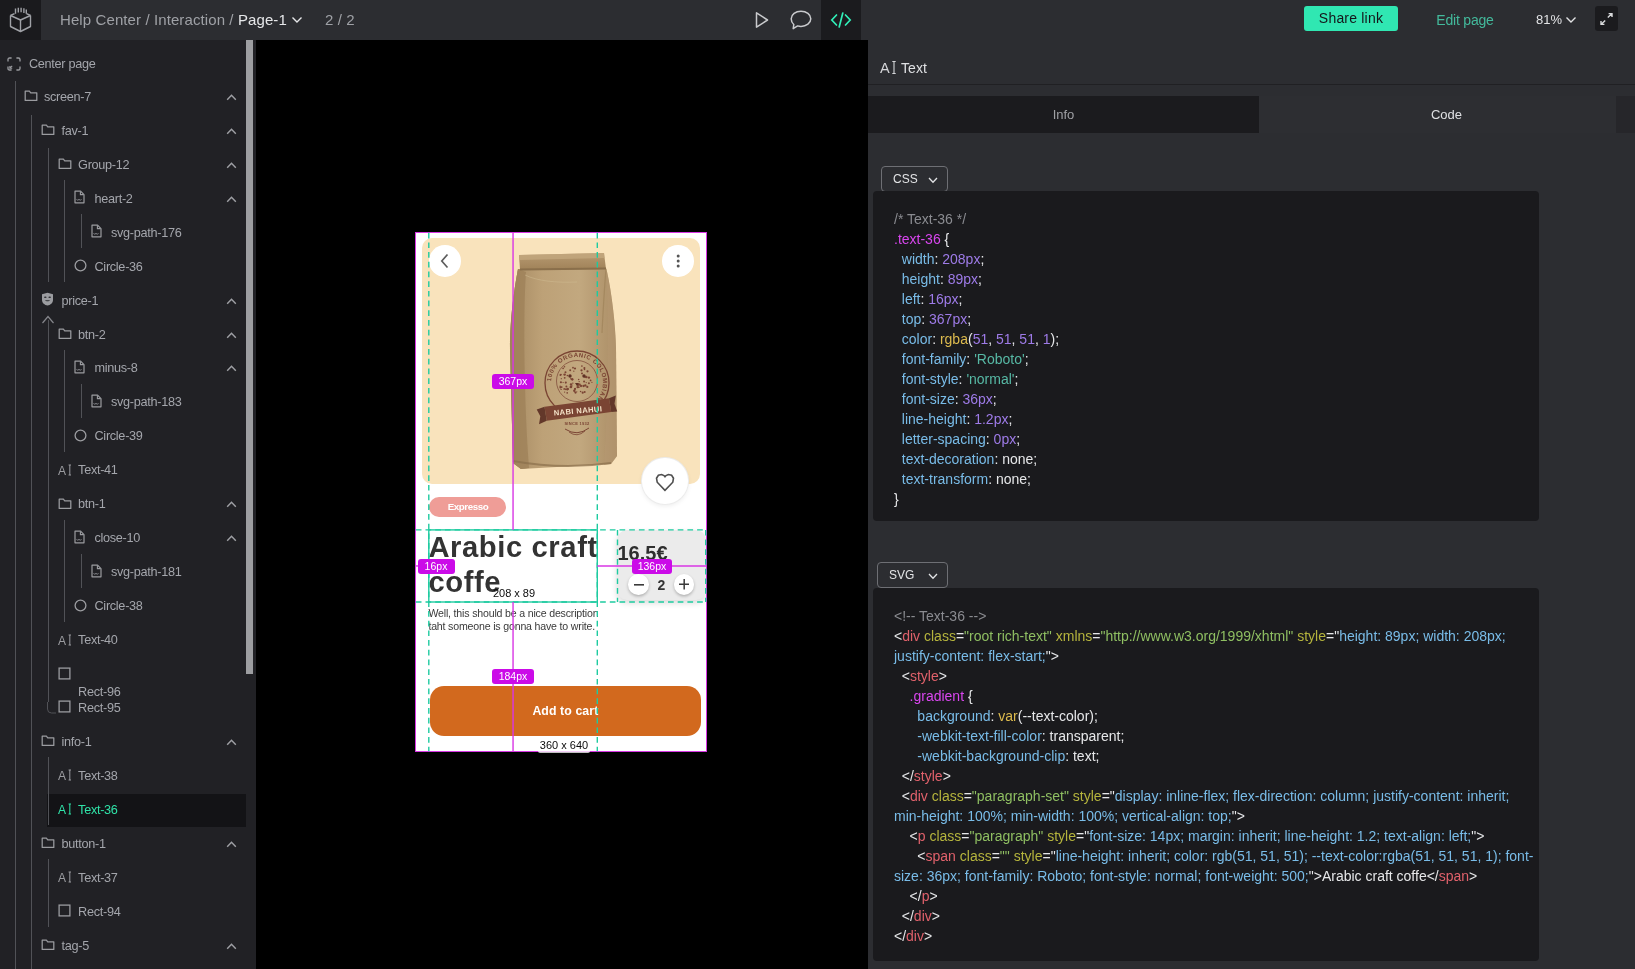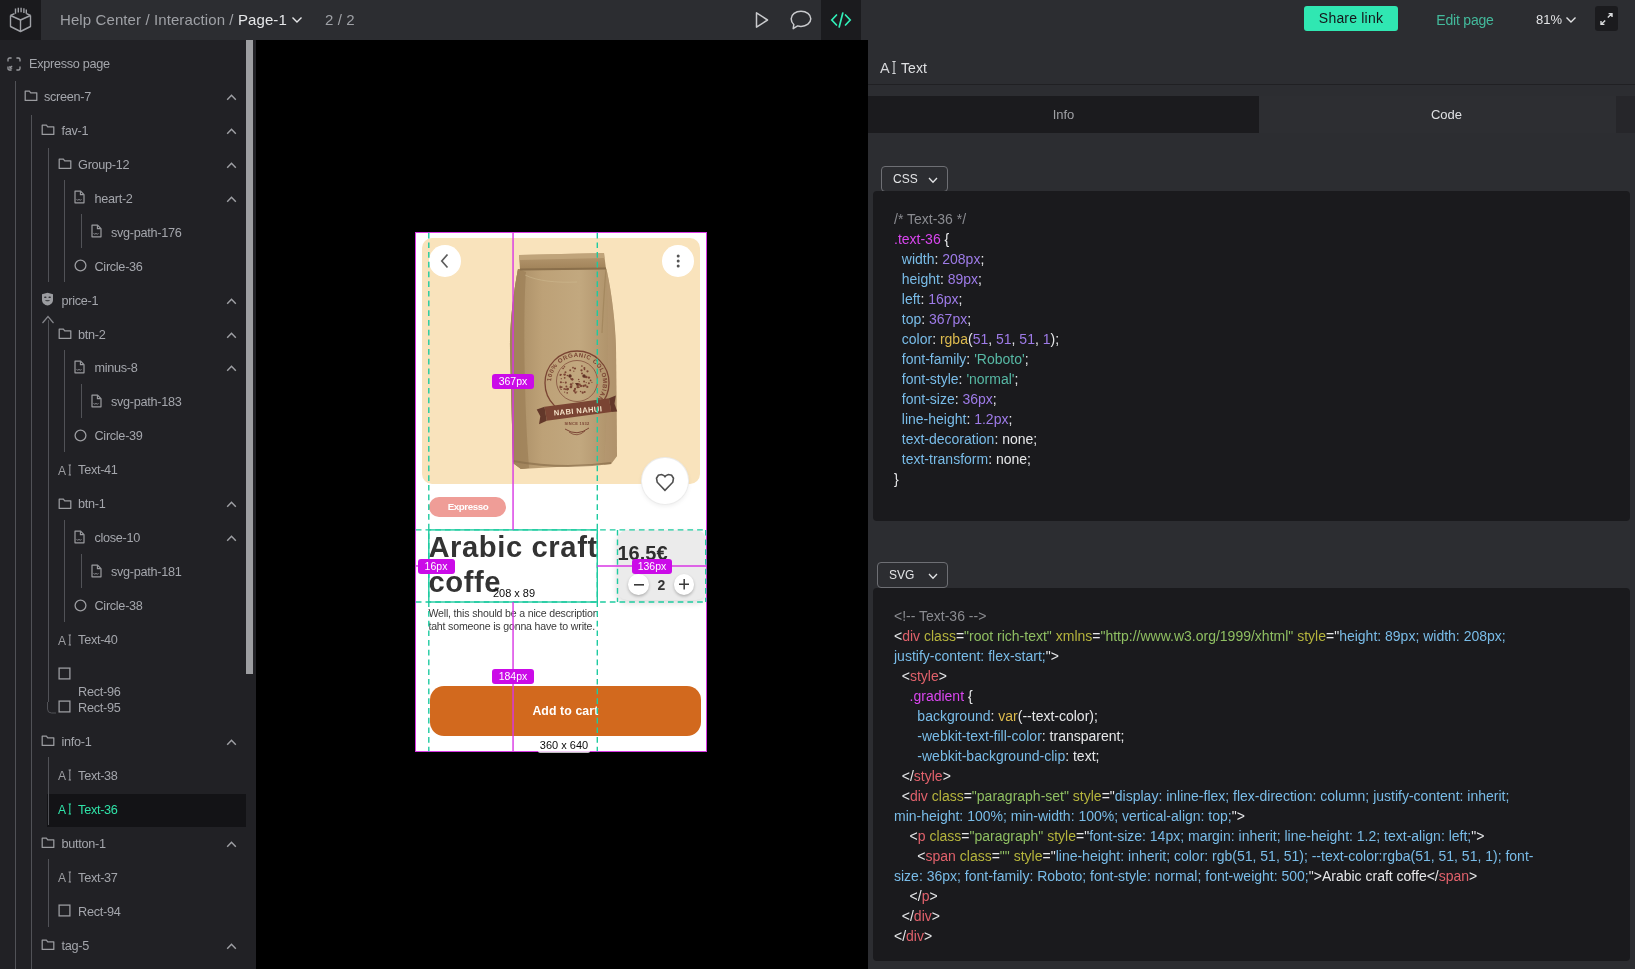--- a/index.html
+++ b/index.html
@@ -42,21 +42,21 @@
      color:#fff; font-size:12.3px; font-weight:bold; text-align:center; line-height:50.4px; letter-spacing:0.1px; }
   .mlabel { position:absolute; background:#cb0be8; color:#fff; font-size:10.5px; font-weight:500; height:15px;
      line-height:15px; text-align:center; border-radius:3px; z-index:30; }
   .sizelabel { position:absolute; color:#0b0b0b; font-size:11px; font-weight:500; z-index:30; white-space:nowrap; }
   #rpanel { position:absolute; left:868px; top:40px; width:767px; height:929px; background:#2c2d31; }
   #rtabs { position:absolute; left:0; top:56px; width:767px; height:37px; background:#1b1b1e; }
   #tabcode { position:absolute; left:391px; top:0; width:357px; height:37px; background:#2d2e32; }
   #rtabs .tlabel { position:absolute; top:0; height:37px; line-height:37px; font-size:13px; text-align:center; z-index:2;}
   .seldd { position:absolute; height:26px; border:1px solid #6e6f74; border-radius:4px; color:#e3e4e6;
      font-size:12px; line-height:24px; padding-left:11px;margin-top:11px; }
-  .codeblk { position:absolute; left:5px; width:757px; background:#1a1a1d; border-radius:4px;
+  .codeblk { position:absolute; left:5px; width:666px; background:#1a1a1d; border-radius:4px;
      font-size:14px; line-height:20px; color:#e6e7e9; padding:18px 20px 0 21px; }
   .codeblk div { min-height:20px; white-space:nowrap; }
   .c-com { color:#8a8b90; }
   .c-sel { color:#d946ef; }
   .c-prop { color:#79bce8; }
   .c-num { color:#9e7be8; }
   .c-kw { color:#dcba4e; }
   .c-str { color:#57b9a5; }
   .c-tag { color:#e0616b; }
   .c-attr { color:#b5b43d; }
@@ -105,21 +105,21 @@
   <div id="fsbtn">
       <svg class="abs" style="left:5px; top:6.5px;" width="13" height="12" viewBox="0 0 13 12">
 <g stroke="#d9dadc" stroke-width="1.4" fill="none">
 <path d="M7.8 4.6 L12 0.5 M8.6 0.5 H12 V3.9"></path>
 <path d="M5.2 7.4 L1 11.5 M1 8.1 V11.5 H4.4"></path>
 </g>
       </svg>
     </div>
 </div>
 <div id="sidebar">
-<div class="trow" style="left:29px; top:7.5px;">Expresso page</div>
+<div class="trow" style="left:29px; top:7.5px;">Center page</div>
 <div class="ticon" style="left:7px; top:25.5px;"><svg width="14" height="14" viewBox="0 0 14 14">
         <g fill="none" stroke="#9b9ca0" stroke-width="1.3">
           <path d="M1 4.6 V2.6 Q1 1 2.6 1 H4.6 M9.4 1 H11.4 Q13 1 13 2.6 V4.6 M13 9.4 V11.4 Q13 13 11.4 13 H9.4 M4.6 13 H2.6 Q1 13 1 11.4 V9.4"></path>
           <path d="M5.2 8.8 L2.8 11.2 M2.9 8.9 L2.8 11.3 L5.2 11.2" stroke-width="1.1"></path>
         </g>
       </svg></div>
 <div class="selbg" style="top:753.8px;"></div>
 <div class="tline" style="left:14.5px; top:41.0px; height:888.0px;"></div>
 <div class="tline" style="left:31.0px; top:74.5px; height:854.5px;"></div>
 <div class="tline" style="left:47.5px; top:108.3px; height:133.8px;"></div>
@@ -492,20 +492,21 @@
 <div><span class="c-sel">.text-36</span> {</div>
 <div>&nbsp;&nbsp;<span class="c-prop">width</span>: <span class="c-num">208px</span>;</div>
 <div>&nbsp;&nbsp;<span class="c-prop">height</span>: <span class="c-num">89px</span>;</div>
 <div>&nbsp;&nbsp;<span class="c-prop">left</span>: <span class="c-num">16px</span>;</div>
 <div>&nbsp;&nbsp;<span class="c-prop">top</span>: <span class="c-num">367px</span>;</div>
 <div>&nbsp;&nbsp;<span class="c-prop">color</span>: <span class="c-kw">rgba</span>(<span class="c-num">51</span>, <span class="c-num">51</span>, <span class="c-num">51</span>, <span class="c-num">1</span>);</div>
 <div>&nbsp;&nbsp;<span class="c-prop">font-family</span>: <span class="c-str">'Roboto'</span>;</div>
 <div>&nbsp;&nbsp;<span class="c-prop">font-style</span>: <span class="c-str">'normal'</span>;</div>
 <div>&nbsp;&nbsp;<span class="c-prop">font-size</span>: <span class="c-num">36px</span>;</div>
 <div>&nbsp;&nbsp;<span class="c-prop">line-height</span>: <span class="c-num">1.2px</span>;</div>
+<div>&nbsp;&nbsp;<span class="c-prop">letter-spacing</span>: <span class="c-num">0px</span>;</div>
 <div>&nbsp;&nbsp;<span class="c-prop">text-decoration</span>: none;</div>
 <div>&nbsp;&nbsp;<span class="c-prop">text-transform</span>: none;</div>
 <div>}</div>
   </div>
   <div class="codeblk" style="top:548px; height:373px;">
 <div><span class="c-com">&lt;!-- Text-36 --&gt;</span></div>
 <div>&lt;<span class="c-tag">div</span> <span class="c-attr">class</span>=<span class="c-val">"root rich-text"</span> <span class="c-attr">xmlns</span>=<span class="c-val">"http://www.w3.org/1999/xhtml"</span> <span class="c-attr">style</span>="<span class="c-css">height: 89px; width: 208px;</span></div>
 <div><span class="c-css">justify-content: flex-start;</span>"&gt;</div>
 <div>&nbsp;&nbsp;&lt;<span class="c-tag">style</span>&gt;</div>
 <div>&nbsp;&nbsp;&nbsp;&nbsp;<span class="c-sel">.gradient</span> {</div>

